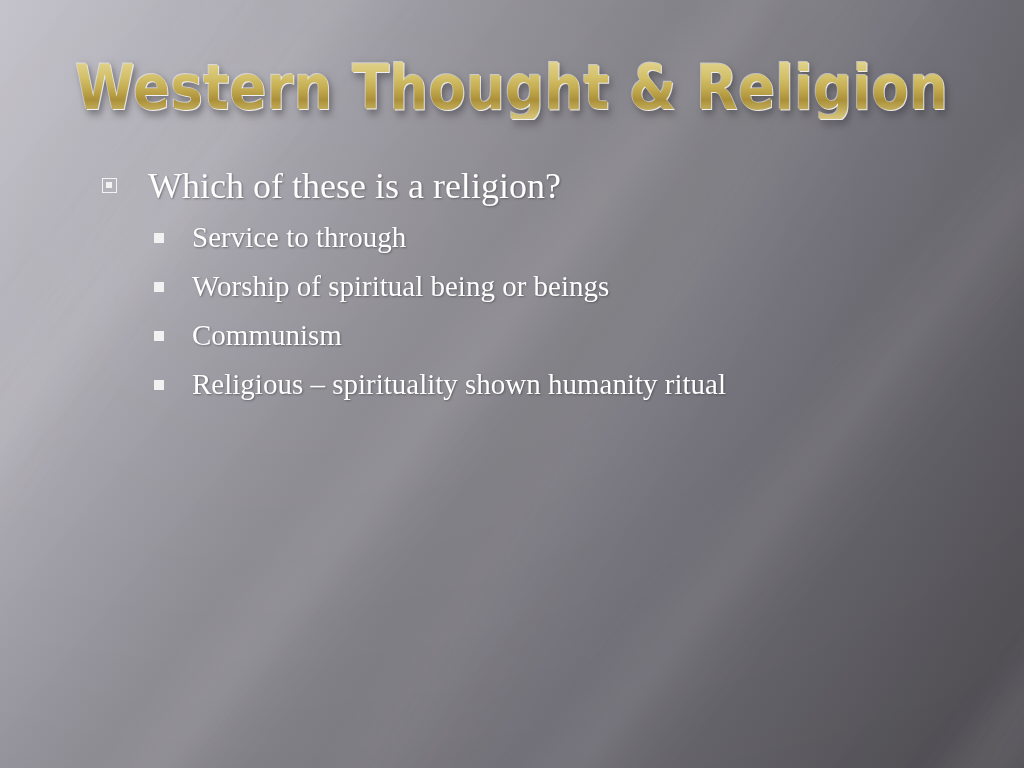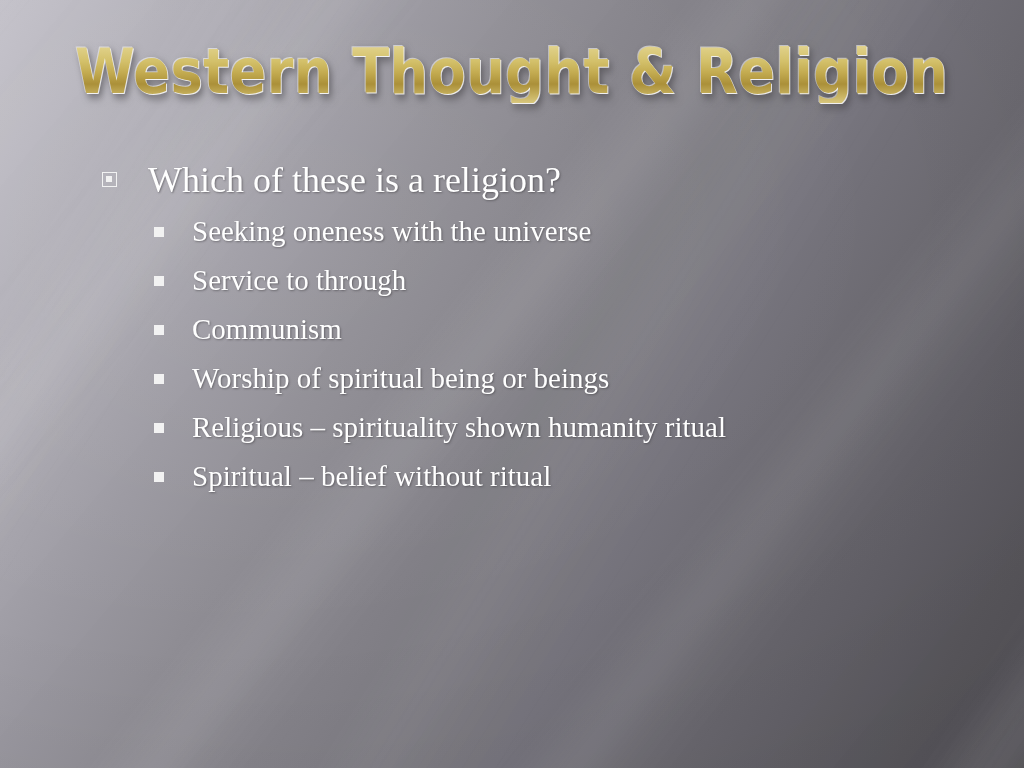--- a/index.html
+++ b/index.html
@@ -85,21 +85,21 @@
         rgba(255,255,255,0.07) 0%,
         rgba(255,255,255,0.00) 48%,
         rgba(0,0,0,0.05) 82%,
         rgba(0,0,0,0.10) 100%);
   }
 
   
   .title-area {
     position: absolute;
     left: 0;
-    top: 40px;
+    top: 56px;
     width: 1024px;
     text-align: center;
     z-index: 5;
   }
   .slide-title {
     display: inline-block;
     font-family: "DejaVu Sans", "Liberation Sans", sans-serif;
     font-weight: bold;
     font-size: 63px;
     line-height: 1;
@@ -121,21 +121,21 @@
     filter:
       drop-shadow(1.5px 1.5px 0 rgba(255,255,255,0.90))
       drop-shadow(-1px -1px 0 rgba(255,255,255,0.55))
       drop-shadow(3px 4px 4px rgba(60,58,62,0.55));
   }
 
   
   .body-area {
     position: absolute;
     left: 96px;
-    top: 156px;
+    top: 162px;
     width: 880px;
     z-index: 5;
   }
 
   ul.lvl1 {
     list-style: none;
     margin: 0;
     padding: 0;
   }
   ul.lvl2 {
@@ -211,46 +211,38 @@
   <div class="body-area">
     <ul class="lvl1">
 
       <li class="b1">
         <span class="mark1"></span>
         <span class="txt1">Which of these is a religion?</span>
       </li>
       <ul class="lvl2">
         <li class="b2">
           <span class="mark2"></span>
-          <span>Seeking oneness with the universe</span>
-        </li>
-        <li class="b2">
-          <span class="mark2"></span>
           <span>Service to through</span>
         </li>
         <li class="b2">
           <span class="mark2"></span>
+          <span>Worship of spiritual being or beings</span>
+        </li>
+        <li class="b2">
+          <span class="mark2"></span>
           <span>Communism</span>
         </li>
         <li class="b2">
           <span class="mark2"></span>
-          <span>Worship of spiritual being or beings</span>
-        </li>
-        <li class="b2">
-          <span class="mark2"></span>
         </li>
       </ul>
 
       <ul class="lvl2">
         <li class="b2">
           <span class="mark2"></span>
           <span>Religious – spirituality shown humanity ritual</span>
-        </li>
-        <li class="b2">
-          <span class="mark2"></span>
-          <span>Spiritual – belief without ritual</span>
         </li>
       </ul>
 
     </ul>
   </div>
 
 </div>
 
 </body></html>

